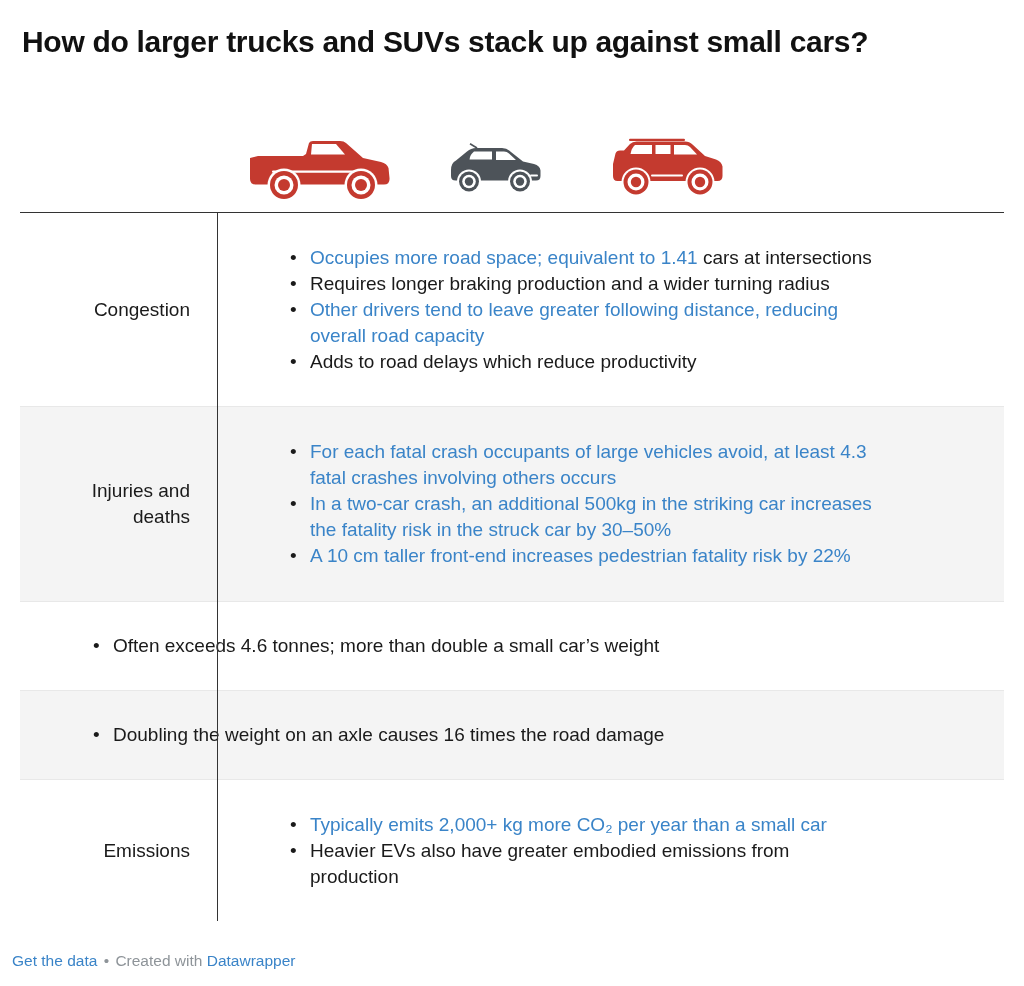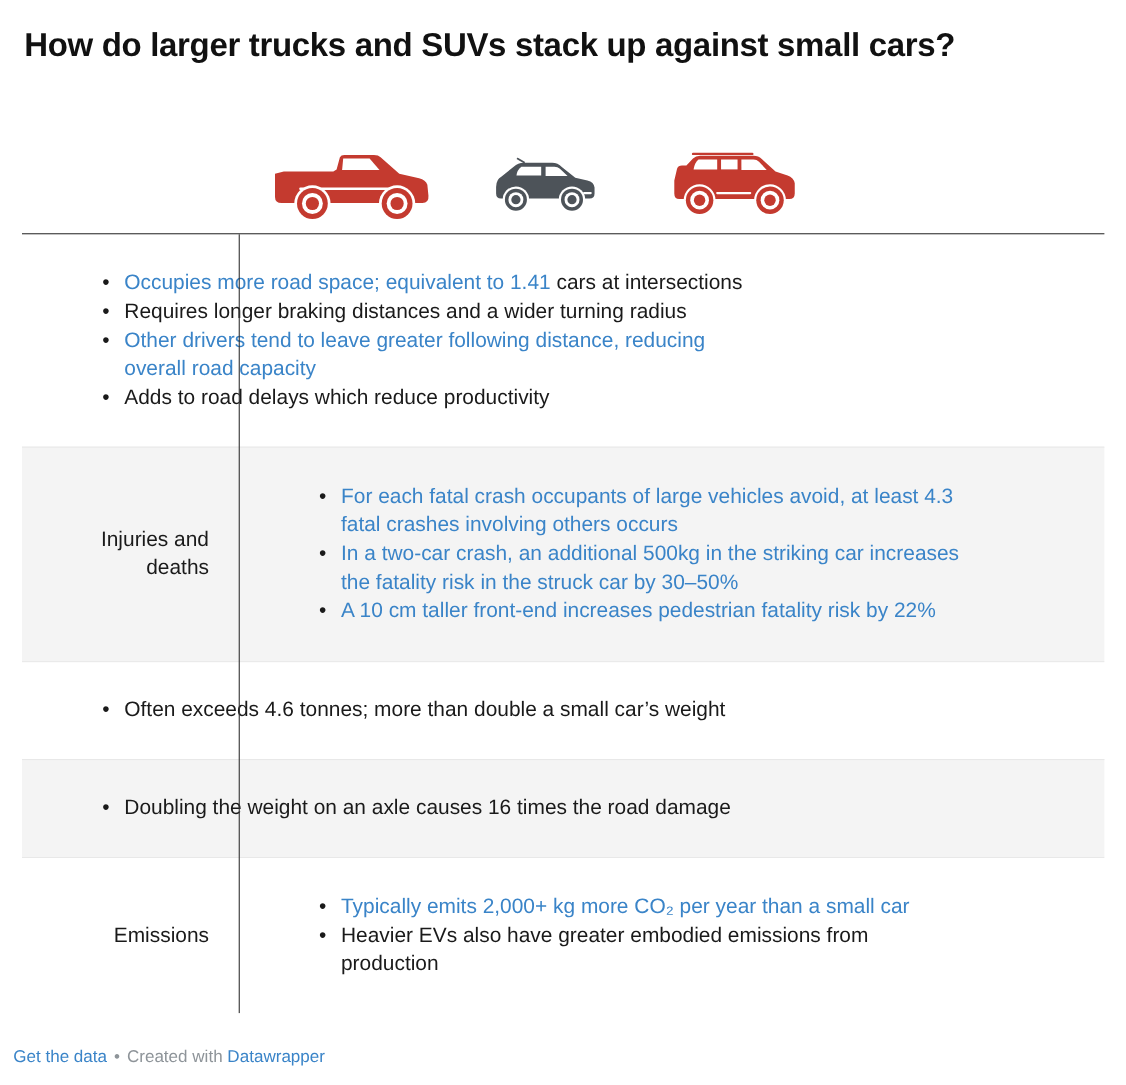--- a/index.html
+++ b/index.html
@@ -132,23 +132,26 @@
         <circle fill="#ffffff" cx="91" cy="44" r="8.5"></circle>
         <circle fill="currentColor" cx="91" cy="44" r="5.2"></circle>
       </svg>
     </span>
   </div>
 
   <div class="table">
     <div class="vline"></div>
     <div class="rows">
         <div class="row">
+          <div class="label-cell">
+            <span class="label-text">Congestion</span>
+          </div>
           <div class="content-cell">
             <div class="bullet-item"><span class="bullet-dot">•</span><span class="bullet-text"><a class="link">Occupies more road space; equivalent to 1.41</a><span> cars at intersections</span></span></div>
-            <div class="bullet-item"><span class="bullet-dot">•</span><span class="bullet-text"><span>Requires longer braking distances and a wider turning radius</span></span></div>
+            <div class="bullet-item"><span class="bullet-dot">•</span><span class="bullet-text"><span>Requires longer braking production and a wider turning radius</span></span></div>
             <div class="bullet-item"><span class="bullet-dot">•</span><span class="bullet-text"><a class="link">Other drivers tend to leave greater following distance, reducing
 overall road capacity</a></span></div>
             <div class="bullet-item"><span class="bullet-dot">•</span><span class="bullet-text"><span>Adds to road delays which reduce productivity</span></span></div>
           </div>
         </div>
         <div class="row striped">
           <div class="label-cell">
             <span class="label-text">Injuries and deaths</span>
           </div>
           <div class="content-cell">

